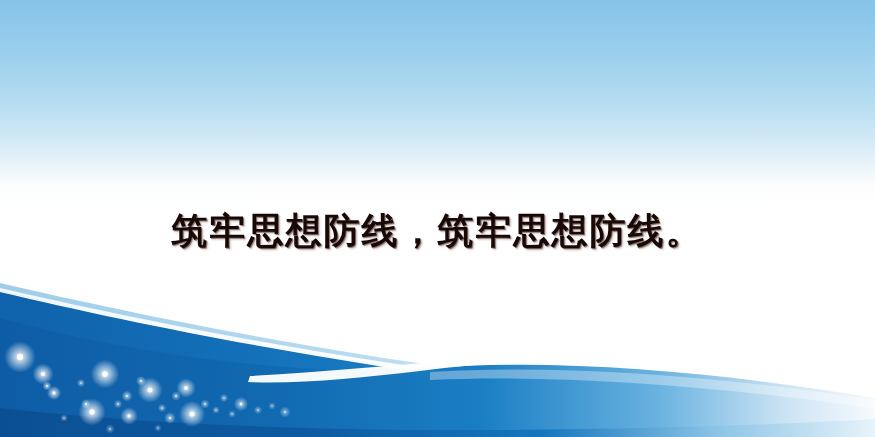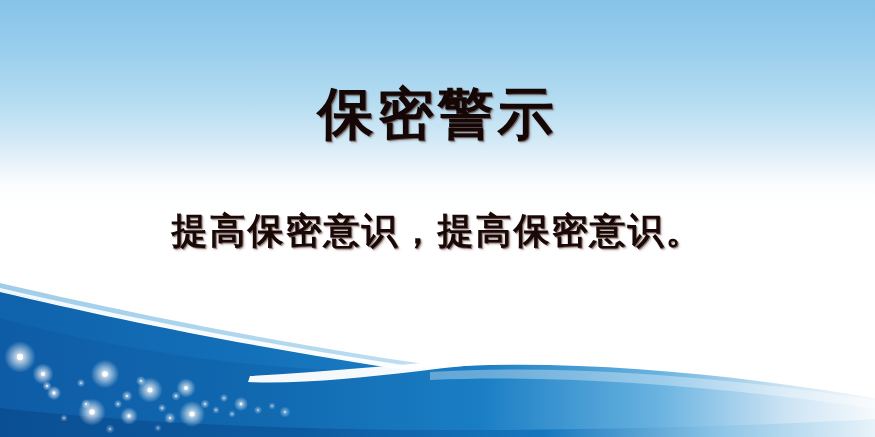--- a/index.html
+++ b/index.html
@@ -360,17 +360,16 @@
           <circle cx="110" cy="429" r="4.620000000000001" fill="url(#bokeh27)"></circle>
           <circle cx="110" cy="429" r="0.924" fill="#ffffff" opacity="0.5"></circle>
           <circle cx="158" cy="428" r="3.7800000000000002" fill="url(#bokeh28)"></circle>
           <circle cx="158" cy="428" r="0.756" fill="#ffffff" opacity="0.45"></circle>
         </g>
 
     </g>
   </svg>
 
   <div class="text-layer">
-    <div class="title">保密警示</div>
-    <div class="subtitle">提高保密意识，提高保密意识。</div>
+    <div class="subtitle">筑牢思想防线，筑牢思想防线。</div>
   </div>
 
 </div>
 
 </body></html>

